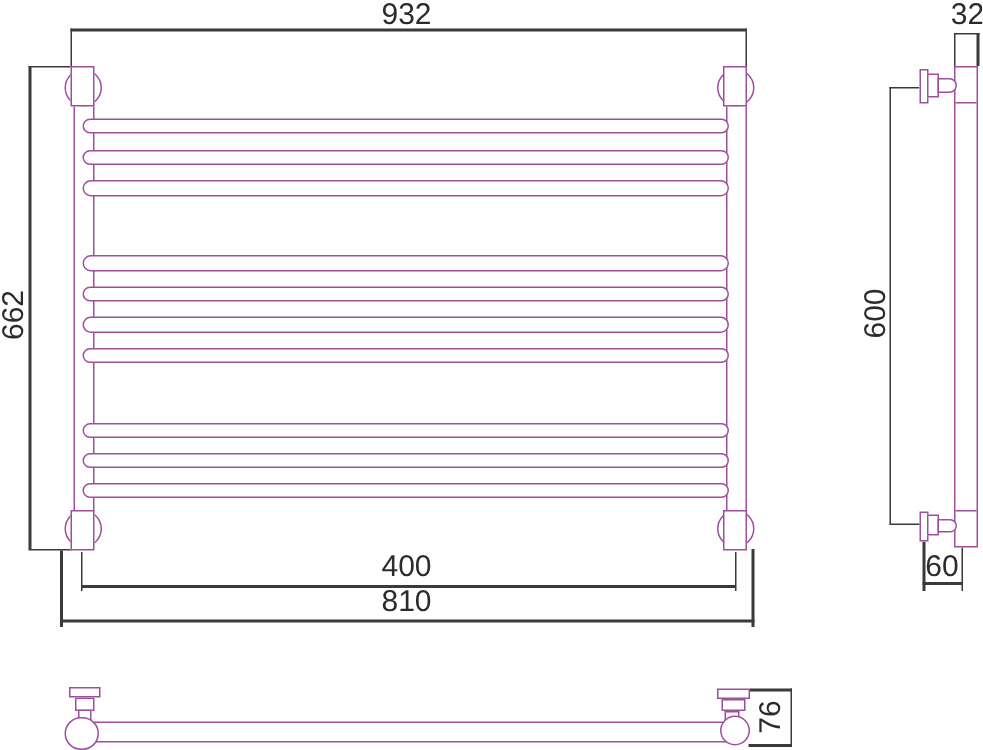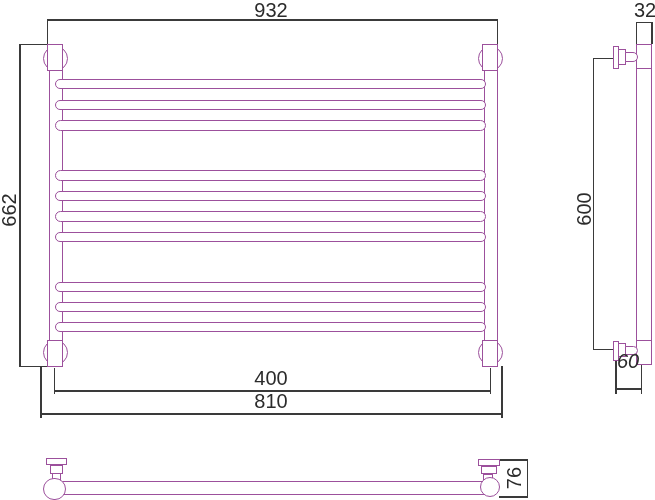--- a/index.html
+++ b/index.html
@@ -80,21 +80,21 @@
     <div class="dim-label" style="left:625px; top:0px; width:40px;">32</div>
     <div class="hline" style="left:635.7px; top:21.8px; width:17.2px;"></div>
     <div class="vline" style="left:635.7px; top:21.8px; height:22.5px;"></div>
     <div class="vline" style="left:651.2px; top:21.8px; height:22.5px;"></div>
 
     <div class="dim-label rot" style="left:559px; top:199px; width:50px;">600</div>
     <div class="vline" style="left:592.5px; top:57.8px; height:292.4px;"></div>
     <div class="hline" style="left:592.5px; top:57.8px; width:20.5px;"></div>
     <div class="hline" style="left:592.5px; top:348.8px; width:21.5px;"></div>
 
-    <div class="dim-label" style="left:608px; top:351px; width:40px;font-style:italic;">60</div>
+    <div class="dim-label" style="left:608px; top:368px; width:40px;">60</div>
     <div class="hline" style="left:615px; top:388.3px; width:27.4px;"></div>
     <div class="vline" style="left:615px; top:361px; height:32.8px;"></div>
     <div class="vline" style="left:640.7px; top:364px; height:29.8px;"></div>
 
     <div class="prect" style="left:635.7px; top:44px; width:16.8px; height:320.5px; z-index:1;"></div>
     <div class="ph" style="left:637px; top:67.8px; width:14.2px;"></div>
     <div class="ph" style="left:637px; top:339.8px; width:14.2px;"></div>
 
     <div class="prect" style="left:613px; top:45.5px; width:5.8px; height:23px; z-index:3;"></div>
     <div class="prect" style="left:618.3px; top:48.8px; width:7.6px; height:16.4px; z-index:3;"></div>

